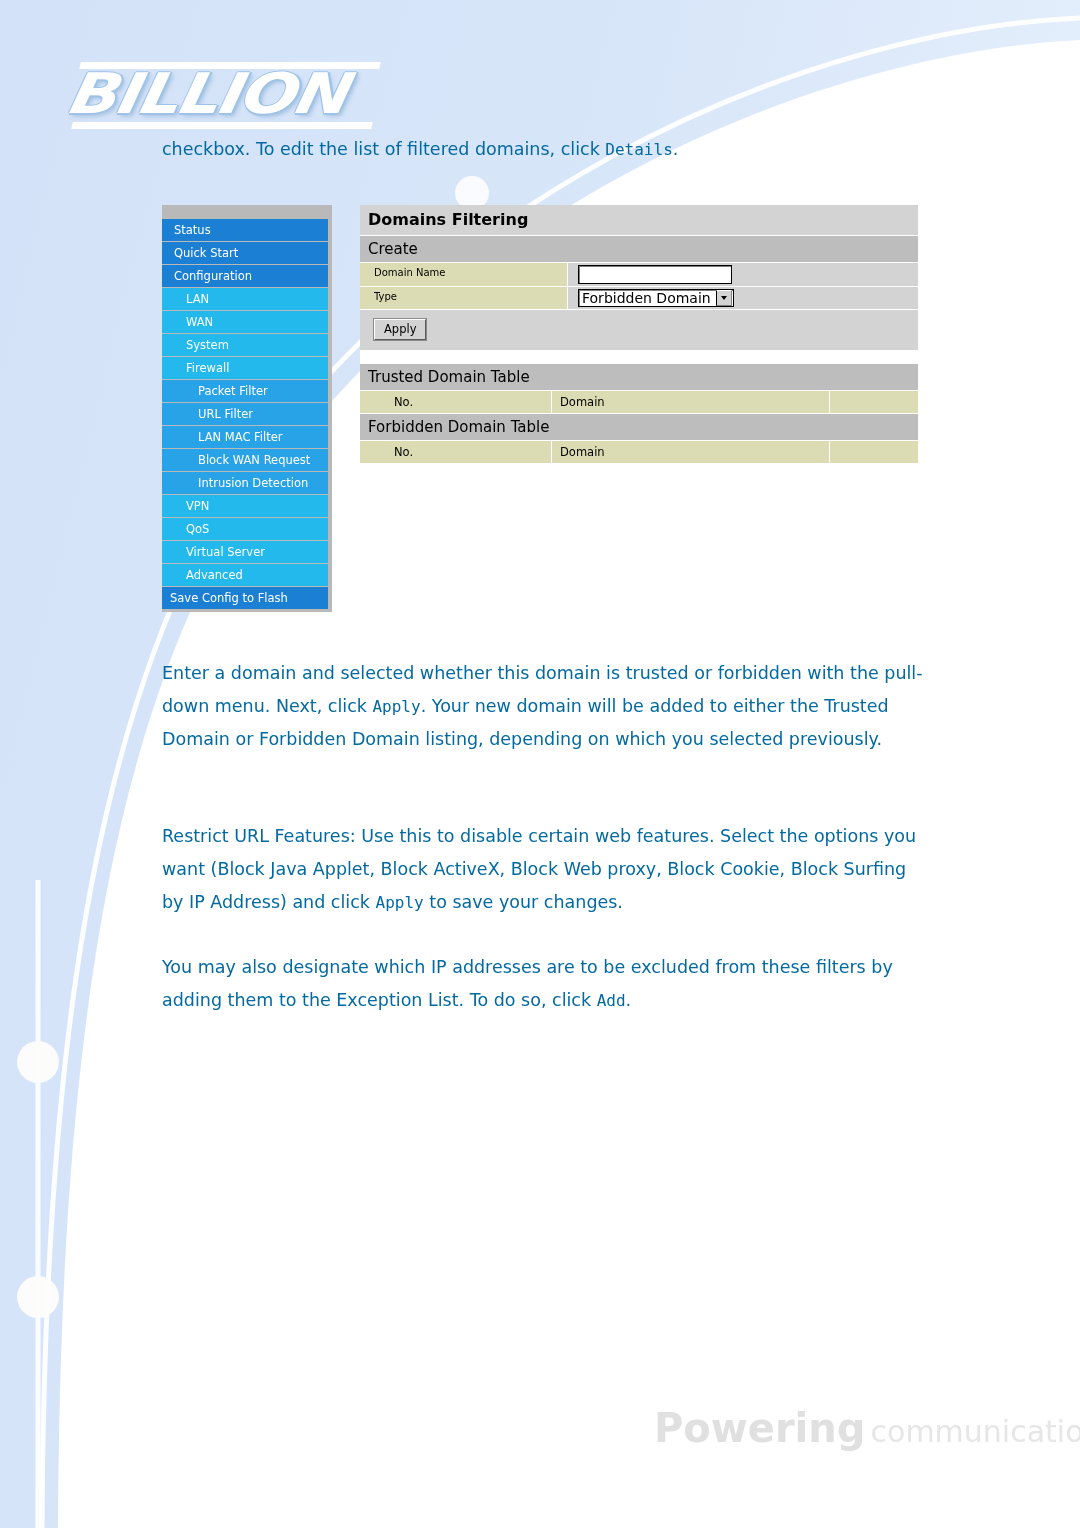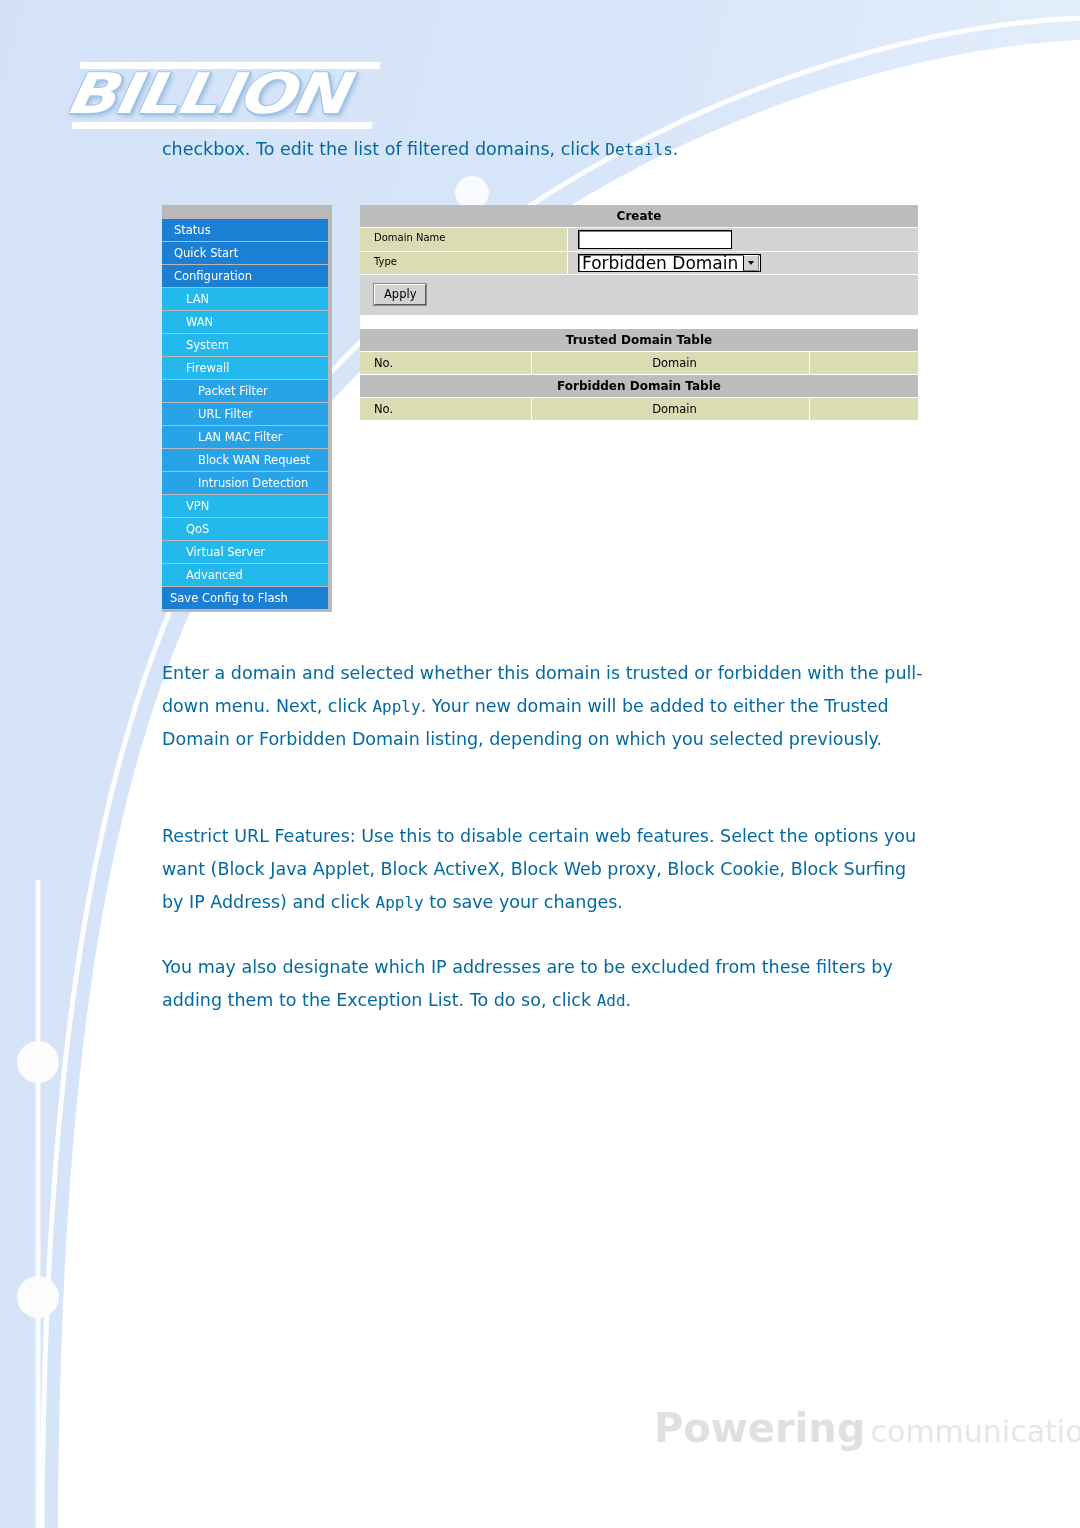--- a/index.html
+++ b/index.html
@@ -141,25 +141,24 @@
     font-family: "DejaVu Sans", sans-serif;
     font-weight: bold;
     font-size: 16px;
     padding: 5px 8px 6px 8px;
     border-bottom: 1px solid #ffffff;
   }
   .section-bar {
     background: #bdbdbd;
     color: #000;
     font-family: "DejaVu Sans", sans-serif;
-    font-weight: bold;
-    font-size: 12px;
+    font-weight: normal;
+    font-size: 15px;
     padding: 4px 8px 4px 8px;
     border-bottom: 1px solid #ffffff;
-    text-align: center;
   }
   .form-row {
     display: flex;
     background: #d3d3d3;
     border-bottom: 1px solid #ffffff;
     min-height: 21px;
   }
   .form-label {
     width: 208px;
     box-sizing: border-box;
@@ -186,21 +185,21 @@
   }
   .select-box {
     display: inline-flex;
     align-items: center;
     background: #ffffff;
     border: 1px solid #000000;
     box-shadow: inset 1px 1px 0 #7f7f7f;
     height: 16px;
     padding: 0 0 0 3px;
     font-family: "DejaVu Sans", sans-serif;
-    font-size: 17px;
+    font-size: 14px;
     color: #000;
   }
   .select-value { padding-right: 5px; white-space: nowrap; }
   .select-arrow {
     width: 14px;
     height: 14px;
     background: #d3d3d3;
     border-left: 1px solid #000;
     border-top: 1px solid #ffffff;
     border-right: 1px solid #808080;
@@ -232,37 +231,37 @@
     font-family: "DejaVu Sans", sans-serif;
     font-size: 11.5px;
     color: #000;
     padding: 2px 9px 3px 9px;
   }
   .table-gap { height: 14px; background: #ffffff; }
   .tbl-head-row {
     display: flex;
     background: #dcdcb4;
     border-bottom: 1px solid #ffffff;
+    padding-left: 20px;
   }
   .tbl-col-no {
     width: 172px;
     box-sizing: border-box;
     border-right: 1px solid #ffffff;
     font-family: "DejaVu Sans", sans-serif;
     font-size: 11.5px;
     padding: 4px 0 4px 14px;
   }
   .tbl-col-domain {
     width: 278px;
     box-sizing: border-box;
     border-right: 1px solid #ffffff;
     font-family: "DejaVu Sans", sans-serif;
     font-size: 11.5px;
     padding: 4px 0 4px 8px;
-    text-align: center;
   }
   .tbl-col-action { flex: 1; }
 
   
   .para {
     position: absolute;
     width: 768px;
     left: 162px;
   }
   #para-1 { top: 657px; }
@@ -375,20 +374,21 @@
       <div class="nav-item nav-level-2">Intrusion Detection</div>
       <div class="nav-item nav-level-1">VPN</div>
       <div class="nav-item nav-level-1">QoS</div>
       <div class="nav-item nav-level-1">Virtual Server</div>
       <div class="nav-item nav-level-1">Advanced</div>
       <div class="nav-item nav-save">Save Config to Flash</div>
     </div>
 
     <div id="router-main">
 
+      <div class="panel-title">Domains Filtering</div>
 
       <div class="section-bar">Create</div>
 
       <div class="form-row">
         <div class="form-label">Domain Name</div>
         <div class="form-field">
           <input class="text-input" type="text" placeholder="" style="">
         </div>
       </div>
 

